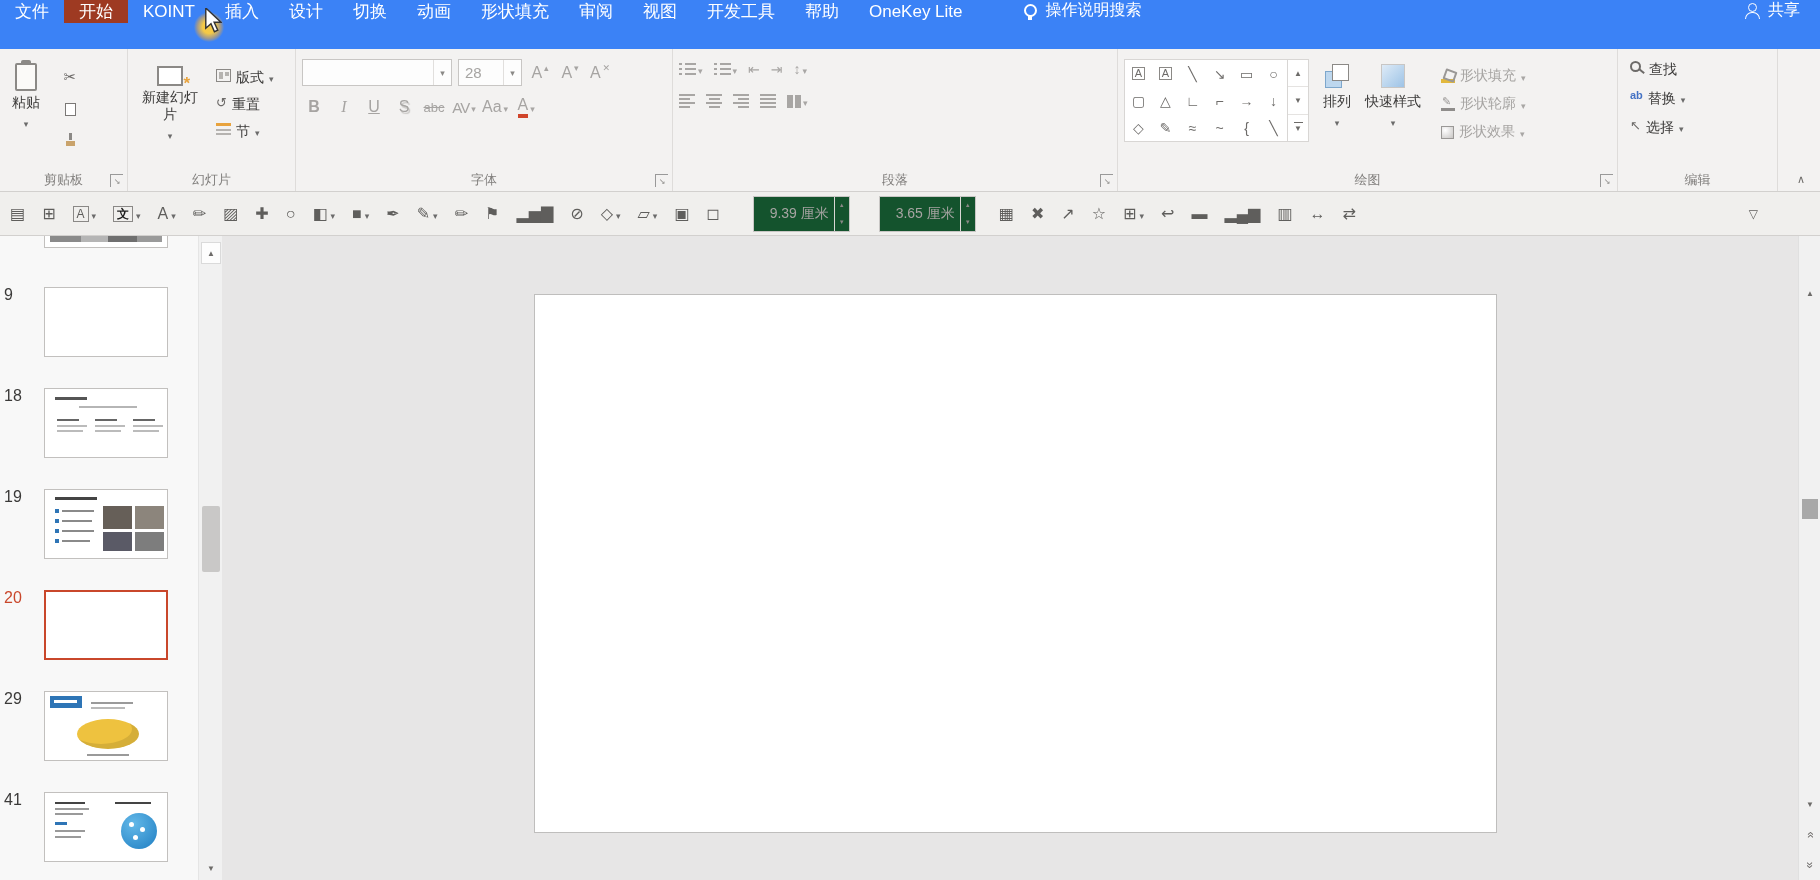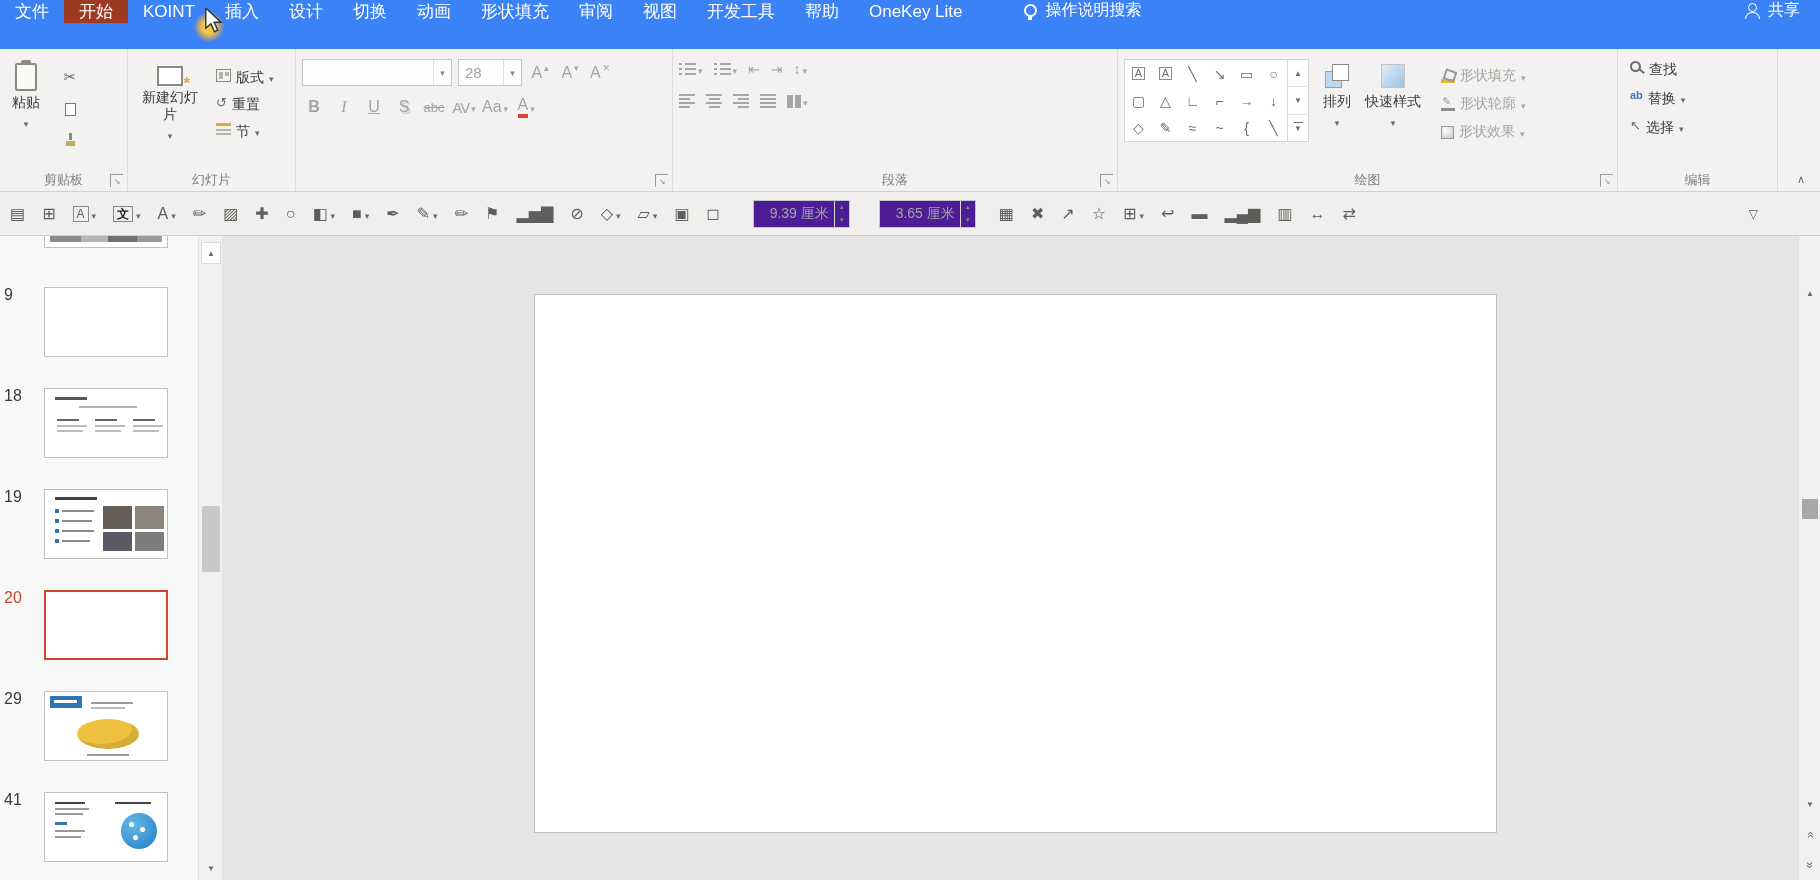--- a/index.html
+++ b/index.html
@@ -117,21 +117,21 @@
 .collapse-ribbon{position:absolute;right:10px;bottom:5px;width:18px;height:14px;color:#6d6b69;font-size:11px;display:flex;align-items:center;justify-content:center}
 .collapse-ribbon::before{content:"∧"}
 
 
 .toolbar{position:absolute;top:192px;left:0;right:0;height:44px;background:#F0EFED;border-bottom:1px solid #D2D0CE;display:flex;align-items:center;padding:0 10px;gap:17px}
 .tbtn{display:flex;align-items:center;gap:2px;height:28px}
 .tgly{font-size:16px;color:#5f5e5c;line-height:1;display:inline-block}
 .tbtn.boxed .tgly{border:1px solid #8a8886;padding:1px 3px;font-size:12px}
 .tbtn.bold .tgly{font-weight:bold;color:#1a1a1a}
 .tbtn .caret{margin-left:1px}
-.spin-field{display:flex;height:28px;border:1px solid #C8C6C4;background:#4c1d95}
+.spin-field{display:flex;height:36px;border:1px solid #C8C6C4;background:#14532d}
 .spin-field.f1{margin-left:16px}
 .spin-field.f2{margin-left:12px;margin-right:6px}
 .spin-val{width:80px;display:flex;align-items:center;justify-content:flex-end;padding-right:5px;color:#A6A4A2;font-size:14px;white-space:nowrap}
 .spin-ud{width:15px;border-left:1px solid #D8D6D4;display:flex;flex-direction:column}
 .spin-ud span{flex:1;display:flex;align-items:center;justify-content:center}
 .su::before{content:"▲";font-size:6px;color:#8a8886}
 .sd::before{content:"▼";font-size:6px;color:#8a8886}
 .overflow{margin-left:auto;margin-right:52px;color:#5f5e5c;font-size:12px}
 
 
@@ -363,20 +363,21 @@
           <div class="fbtn">
               <span class="t">Aa</span>
               <span class="caret dis"></span>
             </div>
           <div class="fbtn fb-clr">
               <span class="t">A</span>
               <span class="caret dis"></span>
             </div>
         </div>
       </div>
+      <div class="glabel">字体</div>
       <div class="launcher"></div>
     </section>
 
     <section class="rgroup g-para">
       <div class="pwrap">
         <div class="pcol">
           <div class="prow">
             <div class="pbtn">
                 <span class="ilist"></span>
                 <span class="caret dis"></span>

